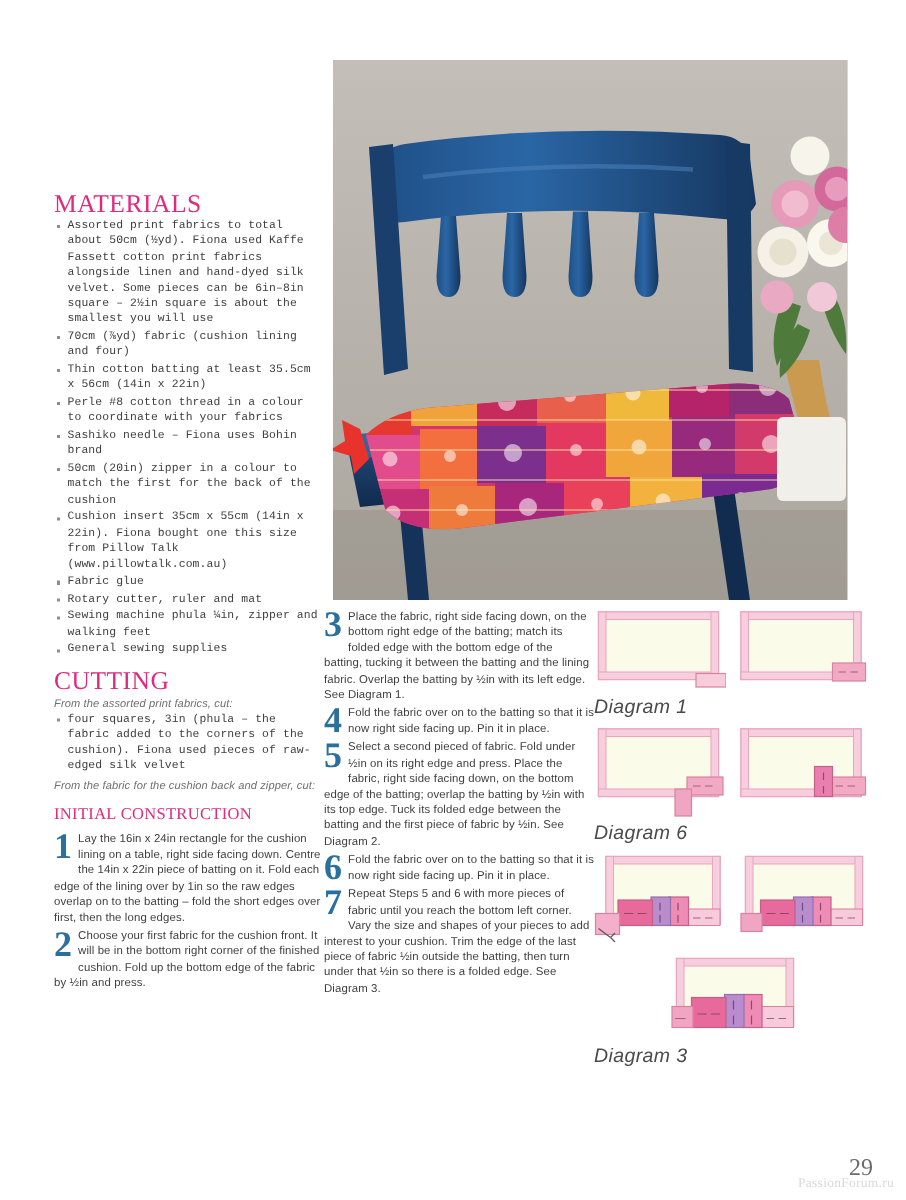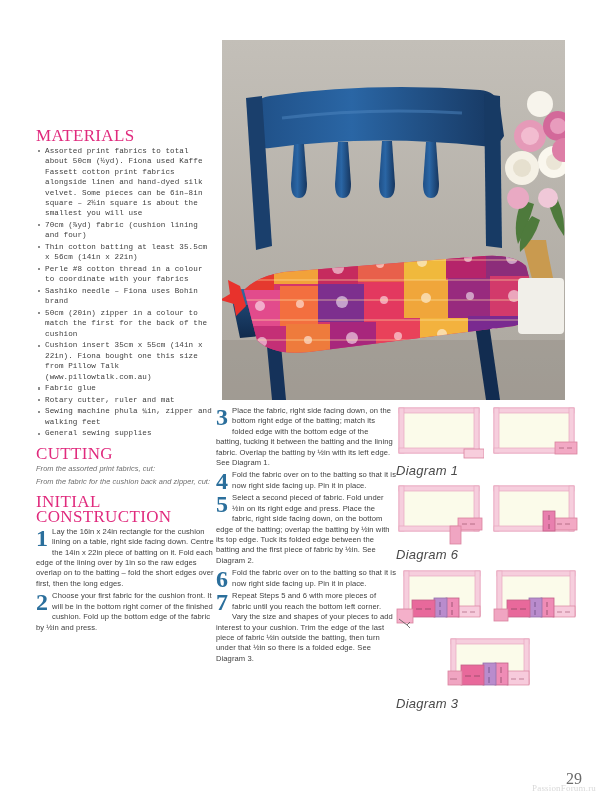--- a/index.html
+++ b/index.html
@@ -39,21 +39,21 @@
 
   h2.head {
     font-family: "Liberation Serif", serif;
     color: #e02a7d;
     font-size: 17px;
     line-height: 15px;
     letter-spacing: 0.02em;
     margin: 0 0 3px 0;
     font-weight: normal;
   }
-  h2.head.small { font-size: 17px; }
+  h2.head.small { font-size: 11px; }
 
   .intro {
     font-style: italic;
     color: #6e6e6e;
     font-size: 7.4px;
     line-height: 10px;
     margin: 3px 0 1px 0;
   }
 
   ul.bullets {
@@ -257,20 +257,23 @@
     <li>50cm (20in) zipper in a colour to match the first for the back of the cushion</li>
     <li>Cushion insert 35cm x 55cm (14in x 22in). Fiona bought one this size from Pillow Talk (www.pillowtalk.com.au)</li>
     <li>Fabric glue</li>
     <li>Rotary cutter, ruler and mat</li>
     <li>Sewing machine phula ¼in, zipper and walking feet</li>
     <li>General sewing supplies</li>
   </ul>
 
   <h2 class="head" style="margin-top:7px;font-family:Liberation Serif, serif;">CUTTING</h2>
   <div class="intro">From the assorted print fabrics, cut:</div>
+  <ul class="bullets">
+    <li>four squares, 3in (phula – the fabric added to the corners of the cushion). Fiona used pieces of raw-edged silk velvet</li>
+  </ul>
   <div class="intro">From the fabric for the cushion back and zipper, cut:</div>
 
   <h2 class="head small" style="margin-top:7px;">INITIAL CONSTRUCTION</h2>
 
   <div class="step">
     <span class="num">1</span>
     <span class="txt">Lay the 16in x 24in rectangle for the cushion lining on a table, right side facing down. Centre the 14in x 22in piece of batting on it. Fold each edge of the lining over by 1in so the raw edges overlap on to the batting – fold the short edges over first, then the long edges.</span>
   </div>
   <div class="step">
     <span class="num">2</span>

